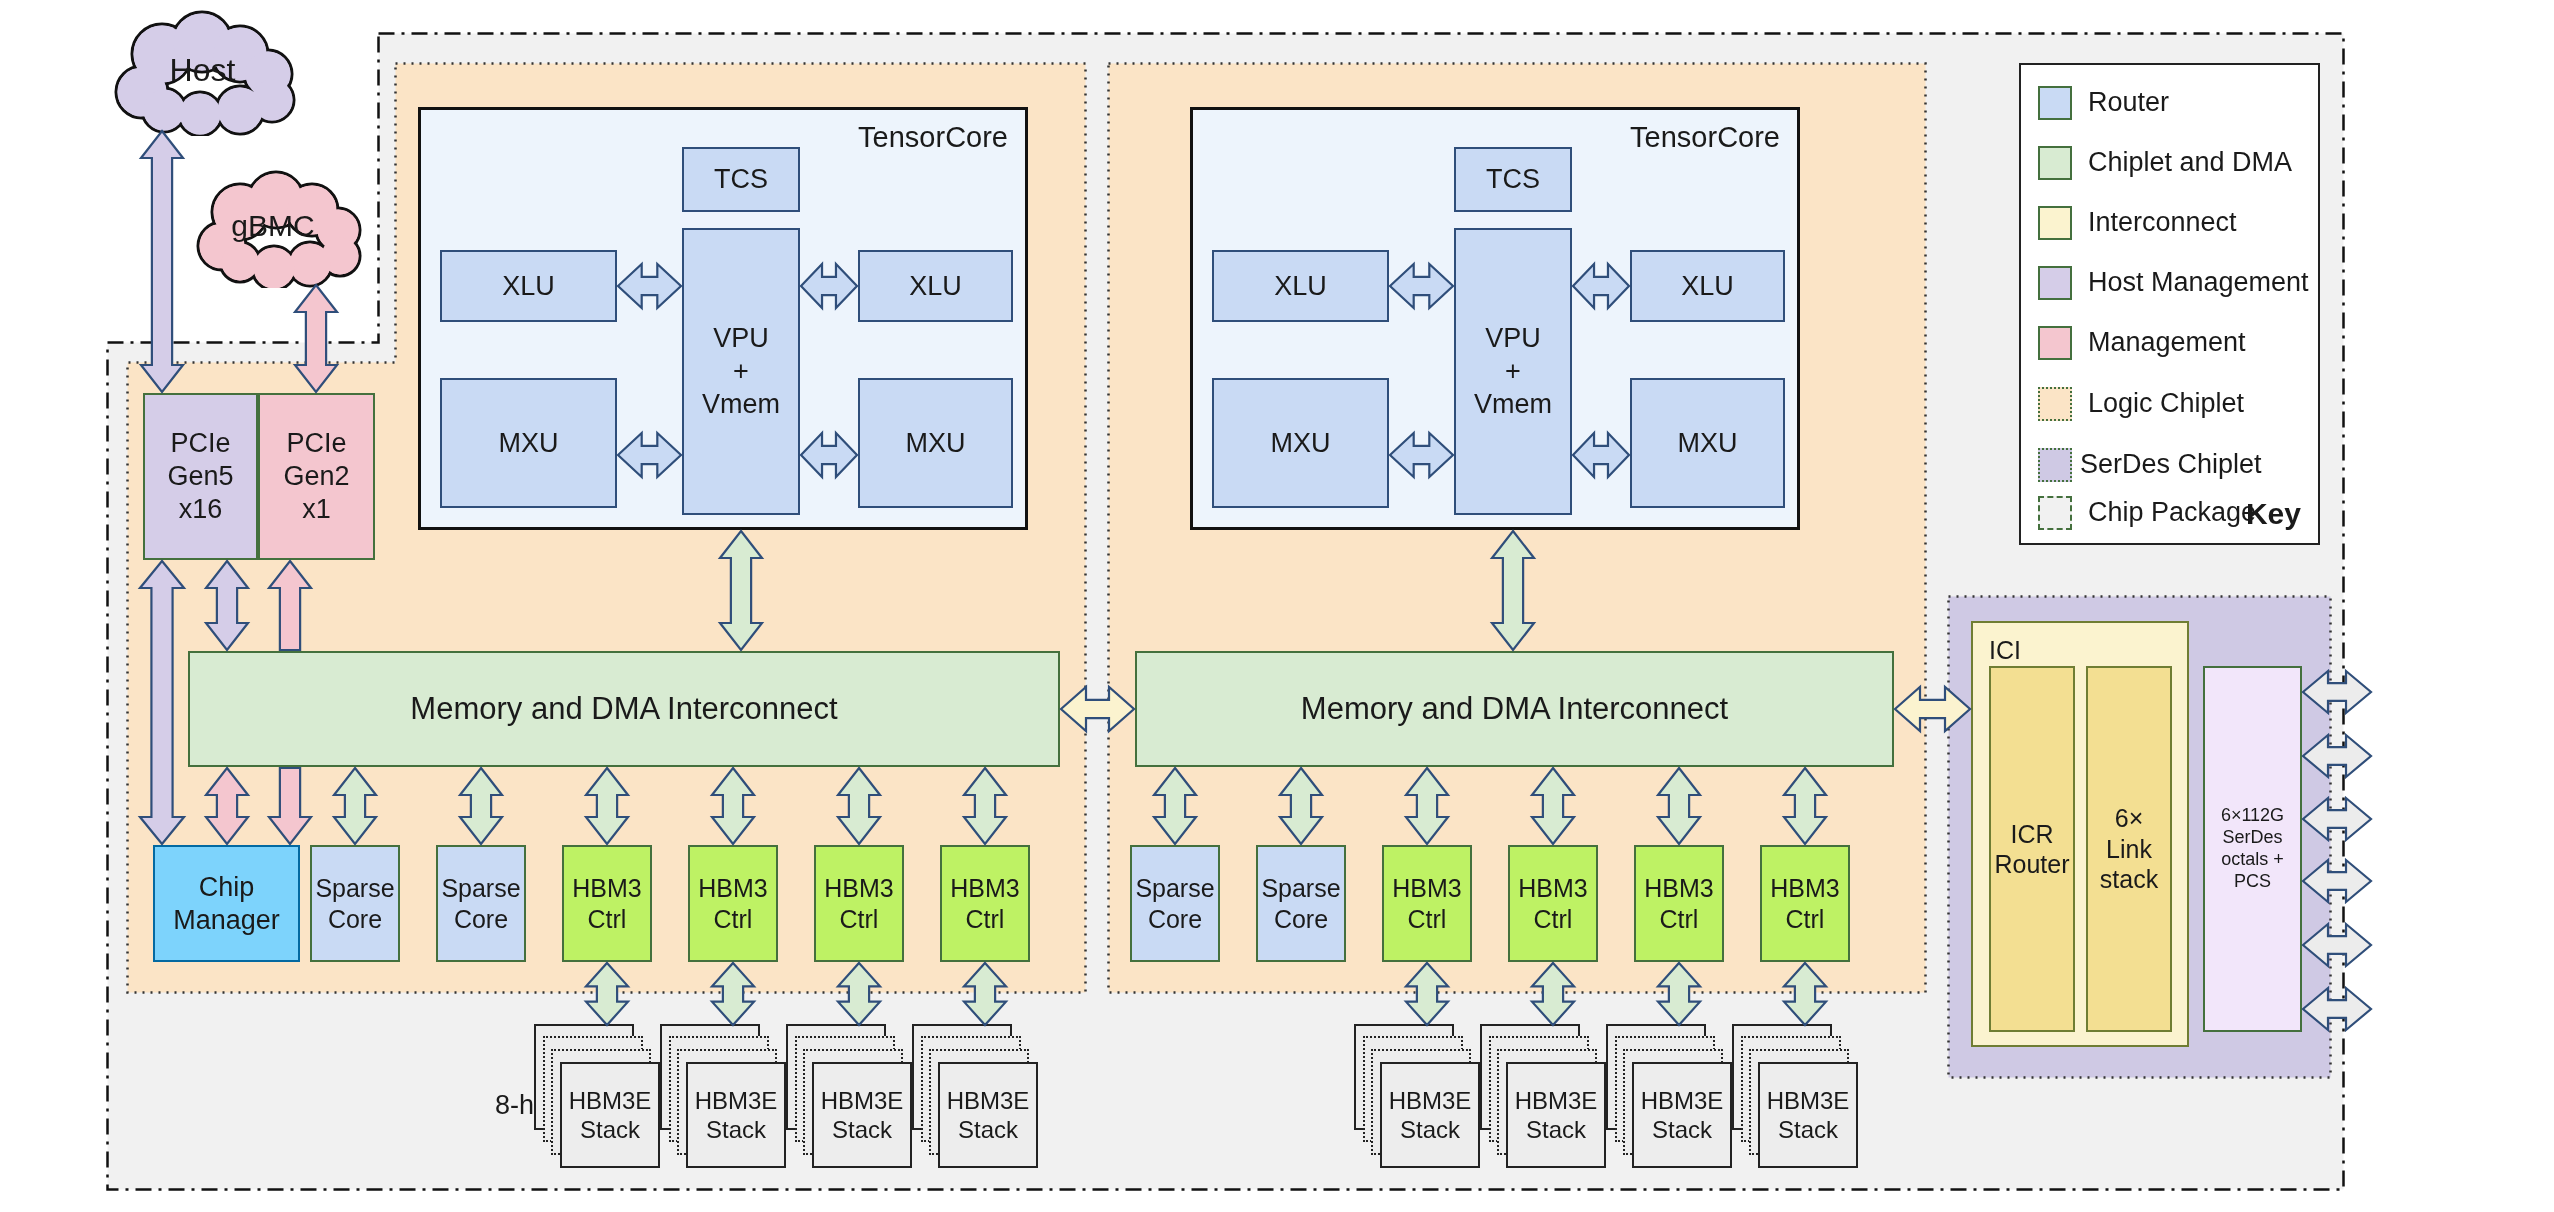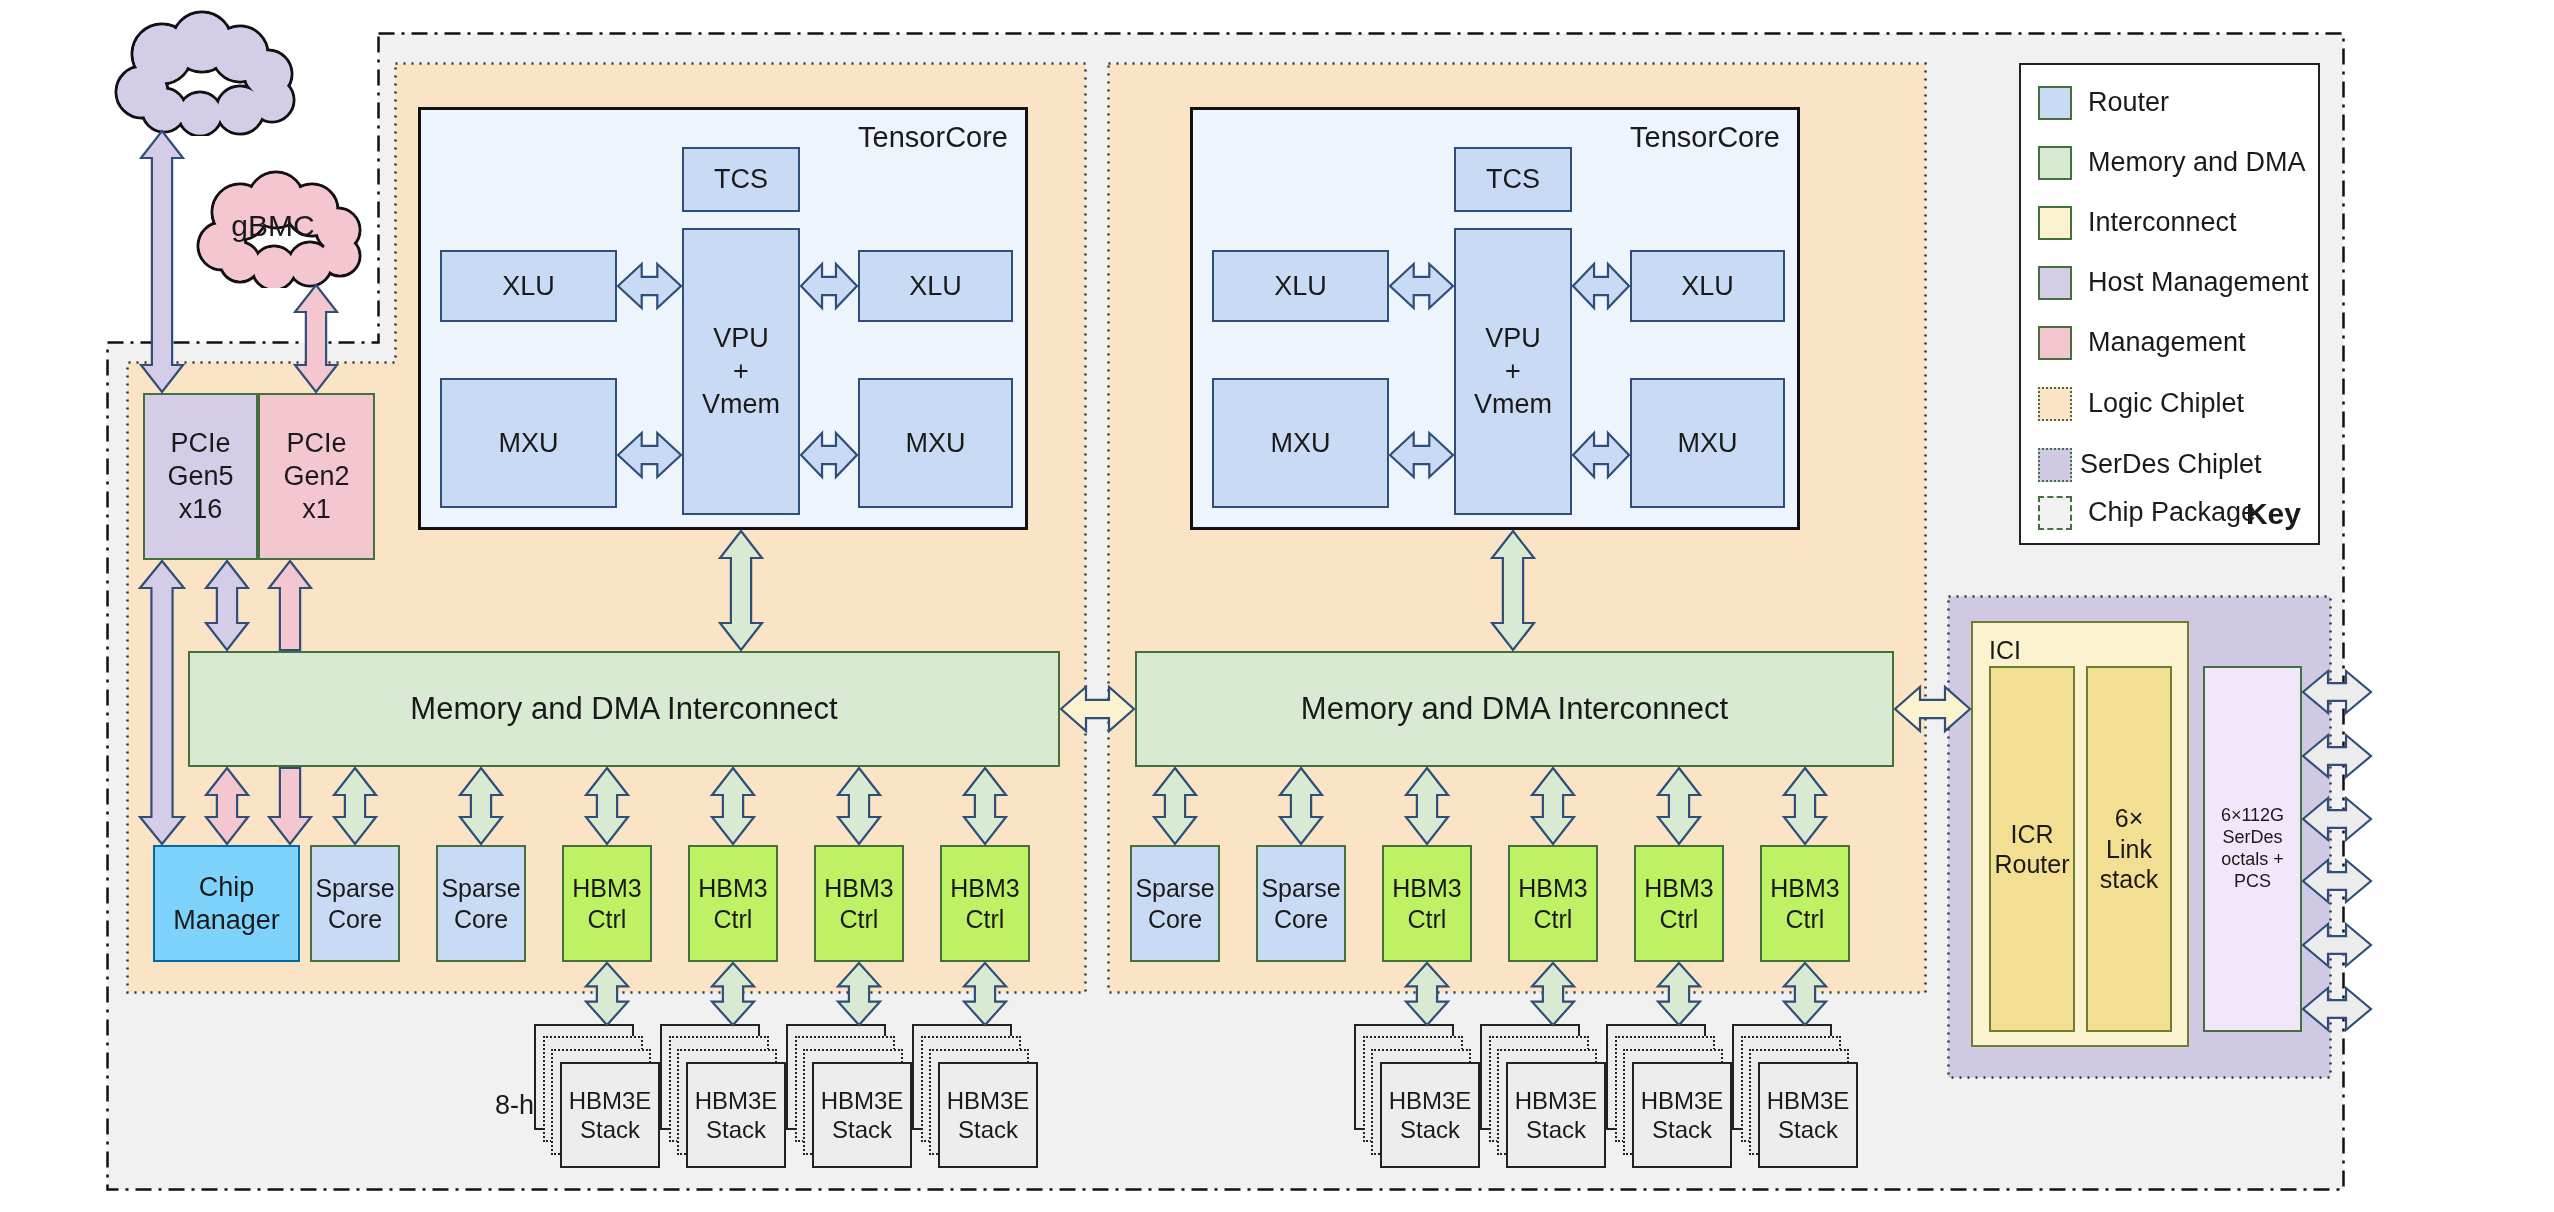--- a/index.html
+++ b/index.html
@@ -58,20 +58,21 @@
         <circle cx="62" cy="46" r="28.5"></circle>
         <circle cx="102" cy="34" r="28.5"></circle>
       <circle cx="140" cy="46" r="26.5"></circle>
         <circle cx="168" cy="66" r="22.5"></circle>
         <circle cx="172" cy="92" r="20.5"></circle>
       <circle cx="140" cy="102" r="22.5"></circle>
         <circle cx="100" cy="106" r="20.5"></circle>
         <circle cx="64" cy="102" r="20.5"></circle>
     </g>
   </svg>
+  <div class="cloud-label abs" style="left:100px;top:20px;width:205px;height:100px;font-size:32px;">Host</div>
 
   <svg class="abs" style="left:182px;top:168px;" width="182" height="120" viewBox="0 0 182 120">
     <g stroke="#111" stroke-width="3" fill="#f4c6cf">
       <circle cx="40" cy="78" r="24"></circle>
         <circle cx="58" cy="44" r="28"></circle>
         <circle cx="94" cy="32" r="28"></circle>
       <circle cx="130" cy="42" r="26"></circle>
         <circle cx="156" cy="62" r="22"></circle>
         <circle cx="158" cy="88" r="20"></circle>
       <circle cx="128" cy="96" r="22"></circle>
@@ -133,21 +134,21 @@
     <div>PCS</div>
   </div>
 
   <div class="small-note" style="left:440px;top:1090px;width:100px;text-align:right;">8-hi</div>
 
   <div class="lg-box" style="left:2019px;top:63px;width:301px;height:482px;" id="legend-box">
     <div class="abs" style="left:180px;top:432px;width:100px;text-align:right;font-size:30px;font-weight:bold;">Key</div>
   <span class="lg-swatch" style="left: 17px; top: 21px; background: rgb(201, 218, 244); border: 2px solid rgb(68, 112, 61);"></span>
       <span class="lg-label" style="left: 67px; top: 22px;">Router</span>
       <span class="lg-swatch" style="left: 17px; top: 81px; background: rgb(216, 235, 210); border: 2px solid rgb(68, 112, 61);"></span>
-      <span class="lg-label" style="left: 67px; top: 82px;">Memory and DMA</span>
+      <span class="lg-label" style="left: 67px; top: 82px;">Chiplet and DMA</span>
       <span class="lg-swatch" style="left: 17px; top: 141px; background: rgb(251, 243, 207); border: 2px solid rgb(68, 112, 61);"></span>
       <span class="lg-label" style="left: 67px; top: 142px;">Interconnect</span>
       <span class="lg-swatch" style="left: 17px; top: 201px; background: rgb(213, 205, 232); border: 2px solid rgb(68, 112, 61);"></span>
       <span class="lg-label" style="left: 67px; top: 202px;">Host Management</span>
       <span class="lg-swatch" style="left: 17px; top: 261px; background: rgb(244, 198, 207); border: 2px solid rgb(68, 112, 61);"></span>
       <span class="lg-label" style="left: 67px; top: 262px;">Management</span>
       <span class="lg-swatch" style="left: 17px; top: 322px; background: rgb(251, 228, 198); border: 2.5px dotted rgb(68, 112, 61);"></span>
       <span class="lg-label" style="left: 67px; top: 323px;">Logic Chiplet</span>
       <span class="lg-swatch" style="left: 17px; top: 383px; background: rgb(207, 201, 228); border: 2.5px dotted rgb(68, 112, 61);"></span>
       <span class="lg-label" style="left: 59px; top: 384px;">SerDes Chiplet</span>

